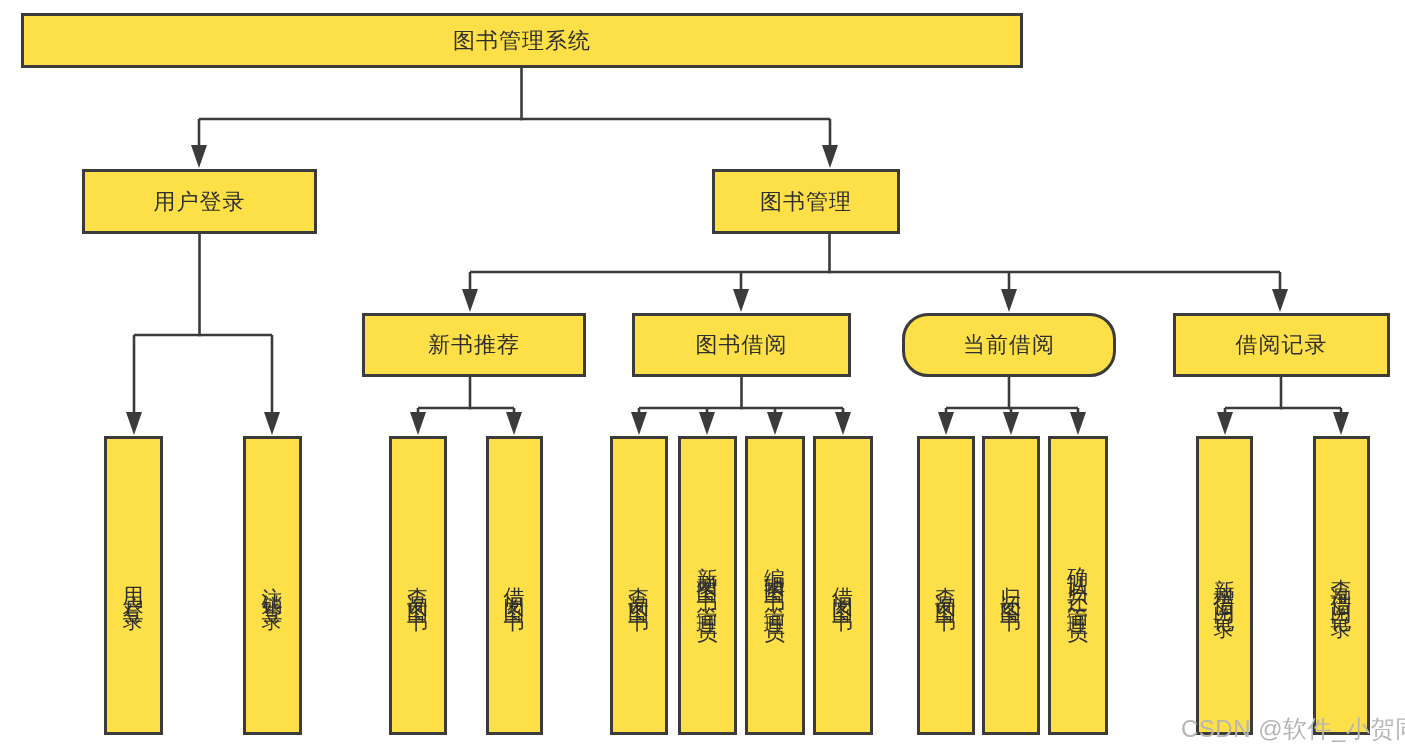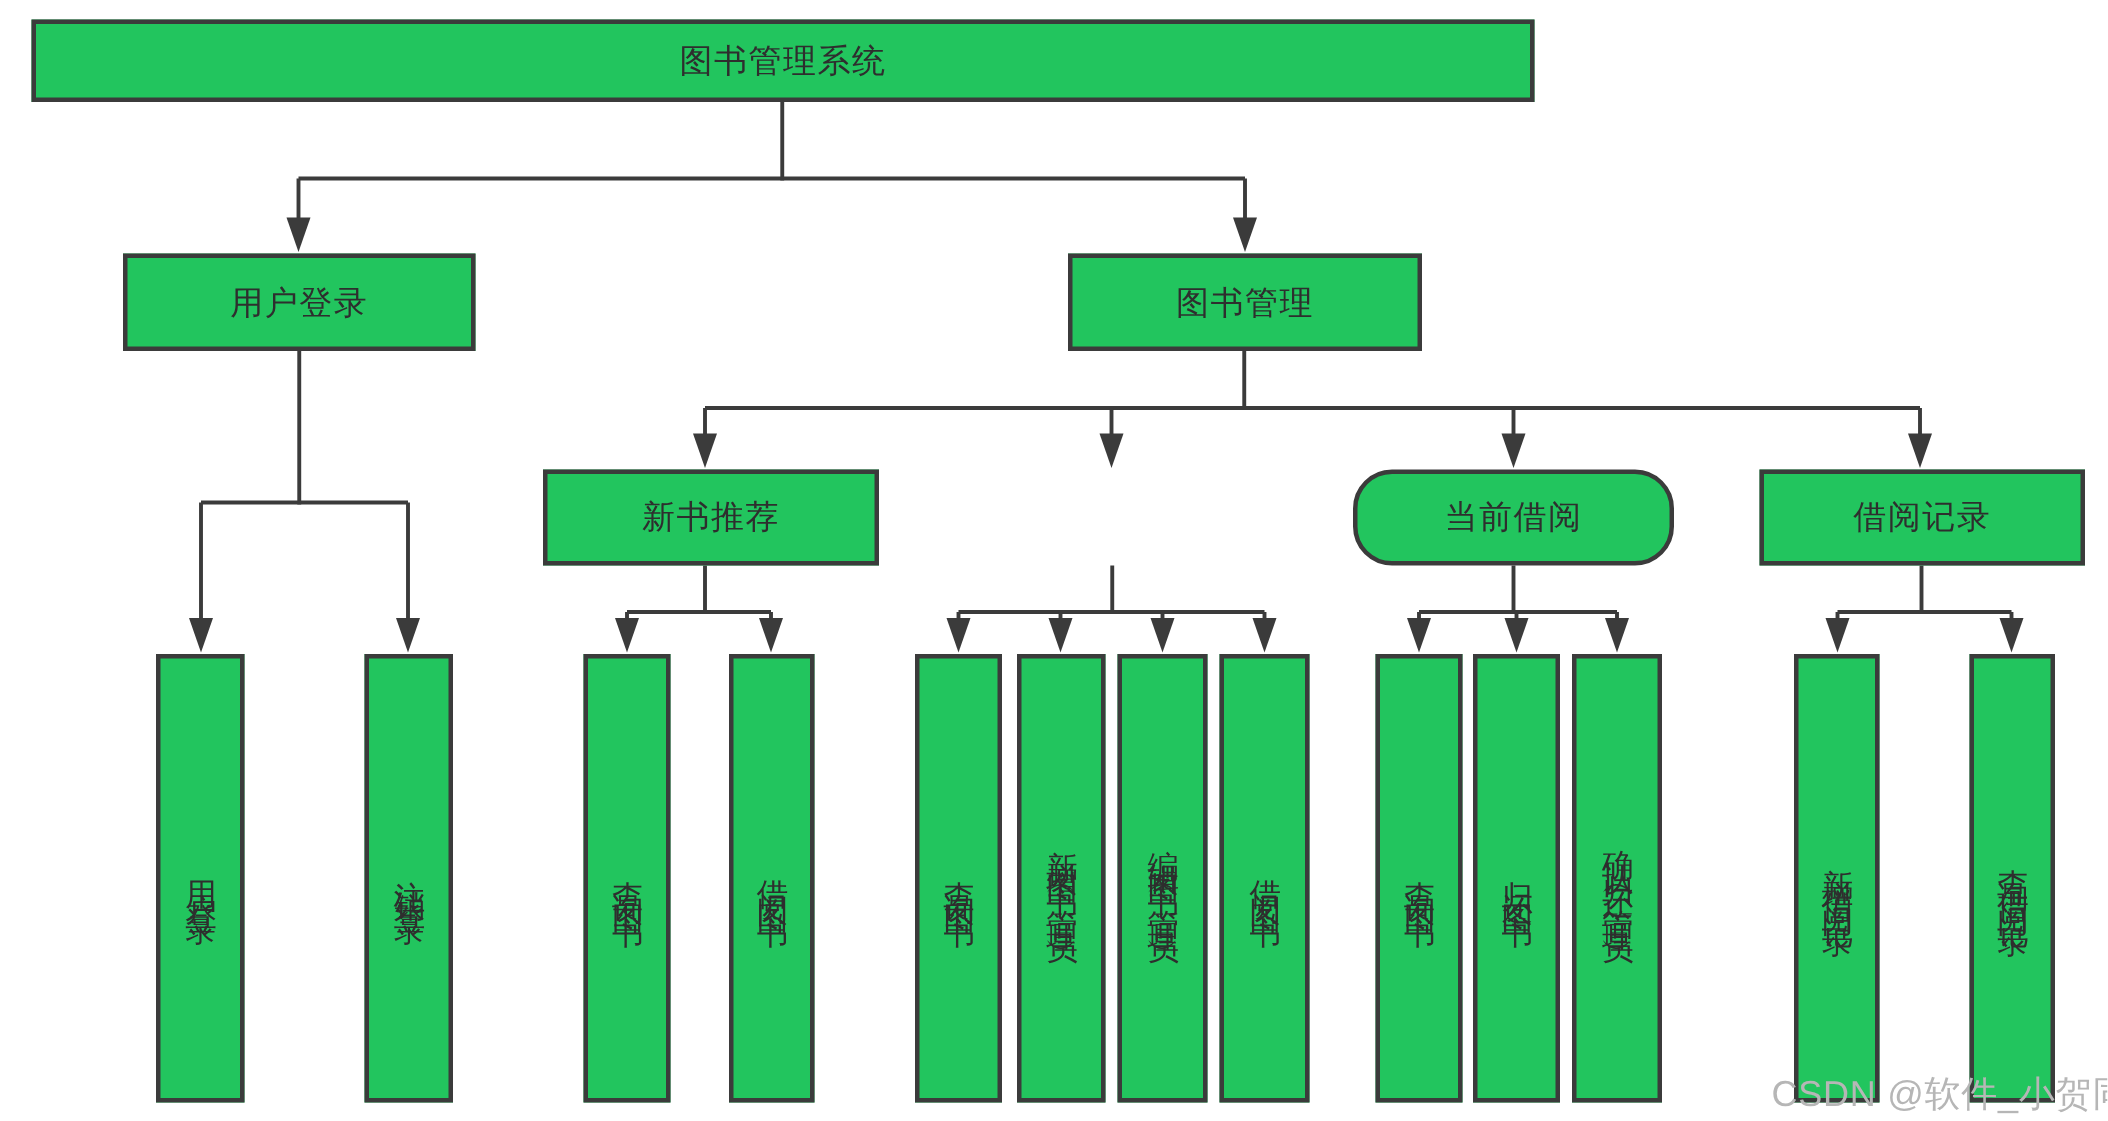--- a/index.html
+++ b/index.html
@@ -8,21 +8,21 @@
     width:1405px;height:747px;
     background:#ffffff;
     font-family:"Liberation Sans","DejaVu Sans",sans-serif;
     overflow:hidden;
   }
   #connectors{position:absolute;left:0;top:0;z-index:1;}
   .node{
     position:absolute;
     box-sizing:border-box;
     border:3px solid #3b3b3b;
-    background:#22c55e;
+    background:#fde047;
     display:flex;
     align-items:center;
     justify-content:center;
     color:#2e2e2e;
     z-index:2;
   }
   .node .h-label{
     font-size:22px;
     letter-spacing:1px;
     white-space:nowrap;
@@ -32,21 +32,21 @@
     text-orientation:mixed;
     font-size:21px;
     letter-spacing:8px;
     line-height:1;
     white-space:nowrap;
   }
   
   .n-root{left:21px;top:13px;width:1002px;height:55px;}
   
   .n-l2a{left:82px;top:169px;width:235px;height:65px;}
-  .n-l2b{left:712px;top:169px;width:236px;height:65px;}
+  .n-l2b{left:712px;top:169px;width:188px;height:65px;}
   
   .n-l3a{left:362px;top:313px;width:224px;height:64px;}
   .n-l3b{left:632px;top:313px;width:219px;height:64px;}
   .n-l3c{left:902px;top:313px;width:214px;height:64px;border-radius:26px;}
   .n-l3d{left:1173px;top:313px;width:217px;height:64px;}
   
   .leaf{top:436px;height:299px;}
   .n-lf1{left:104px;width:59px;}
   .n-lf2{left:243px;width:59px;}
   .n-lf3{left:389px;width:58px;}
@@ -152,20 +152,23 @@
   <div class="node n-l2a">
     <span class="h-label">用户登录</span>
   </div>
   <div class="node n-l2b">
     <span class="h-label">图书管理</span>
   </div>
 
   <div class="node n-l3a">
     <span class="h-label">新书推荐</span>
   </div>
+  <div class="node n-l3b">
+    <span class="h-label">图书借阅</span>
+  </div>
   <div class="node n-l3c">
     <span class="h-label">当前借阅</span>
   </div>
   <div class="node n-l3d">
     <span class="h-label">借阅记录</span>
   </div>
 
   <div class="node leaf n-lf1">
     <span class="v-label">用户登录</span>
   </div>

